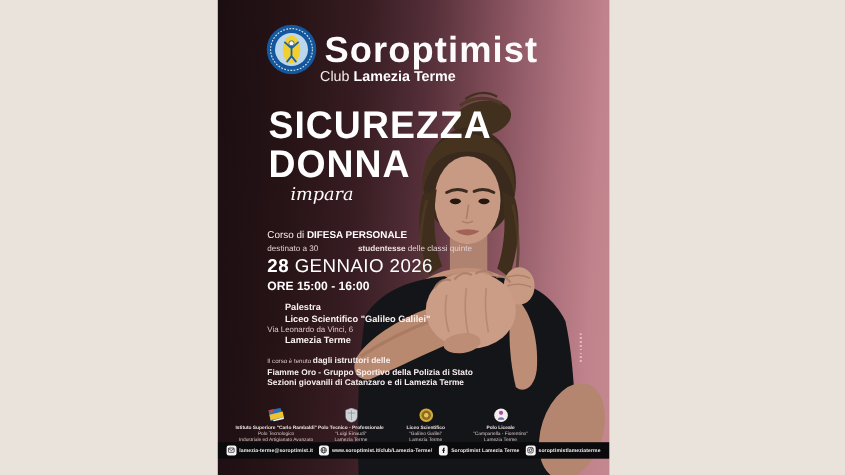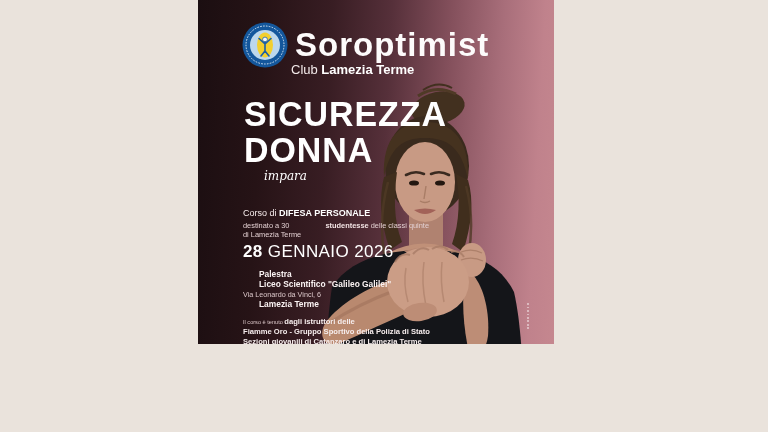--- a/index.html
+++ b/index.html
@@ -1,27 +1,27 @@
 <!DOCTYPE html>
 <html><head>
 <meta charset="utf-8">
 <style>
   html,body{margin:0;padding:0;}
   body{width:768px;height:432px;overflow:hidden;font-family:"Liberation Sans",sans-serif;}
   .stage{position:relative;width:768px;height:432px;background:#EAE3DC;overflow:hidden;}
-  .poster{position:absolute;left:198px;top:0;width:356px;height:344px;overflow:hidden;
+  .poster{position:absolute;left:198px;top:0;width:356px;height:432px;overflow:hidden;
     background:linear-gradient(93deg,#1b0e11 0%,#261316 18%,#381d23 36%,#56303a 52%,#84505c 68%,#a86e7a 82%,#c0828c 93%,#c5878f 100%);}
   
   .logo{position:absolute;left:44px;top:22px;width:46px;height:46px;z-index:4;}
   .brand{position:absolute;left:97px;top:26px;font-size:33px;font-weight:bold;color:#fdfbfb;letter-spacing:1px;z-index:4;}
   .brand-sub{position:absolute;left:93px;top:62px;font-size:13px;color:#f3eaea;z-index:4;}
   .brand-sub b{color:#ffffff;}
   
   .title{position:absolute;left:46px;top:96px;color:#fff;font-weight:bold;font-size:35px;line-height:36px;letter-spacing:1px;transform:scaleX(.97);transform-origin:left top;z-index:4;}
-  .tagline{position:absolute;left:66px;top:166px;color:#fff;font-family:"DejaVu Serif",serif;font-style:italic;font-size:12px;line-height:21px;z-index:4;}
+  .tagline{position:absolute;left:66px;top:166px;color:#fff;font-family:"DejaVu Serif",serif;font-style:italic;font-size:16px;line-height:21px;z-index:4;}
   
   .info{position:absolute;left:45px;top:208px;z-index:4;color:#efdfe0;}
   .intro{font-size:9px;color:#f7ecec;margin-bottom:3px;}
   .intro b{color:#ffffff;margin-top:48px;}
   .desc{font-size:7.4px;line-height:9.4px;color:#e2cfd1;}
   .desc b{color:#f1e2e3;padding-left:34px;}
   .sched{margin-top:6px;font-size:7.4px;color:#e2cfd1;}
   .date{margin-top:2px;font-size:17px;color:#fff;letter-spacing:.4px;}
   .date b{font-weight:bold;}
   .time{margin-top:3px;font-size:11px;font-weight:bold;color:#fff;}
@@ -118,23 +118,23 @@
       <div>DONNA</div>
     </div>
     <div class="tagline">
       <div>impara</div>
     </div>
 
     <div class="info">
       <div class="intro"><span>Corso di </span><b>DIFESA PERSONALE</b></div>
       <div class="desc">
         <div><span>destinato a 30 </span><b>studentesse</b><span> delle classi quinte</span></div>
-        <div>di Lamezia Terme</div>
       </div>
       <div class="date"><b>28</b><span> GENNAIO 2026</span></div>
+      <div class="time">ORE 15:00 - 16:00</div>
 
       <div class="venue">
         <div class="vb">Palestra</div>
         <div class="vb">Liceo Scientifico "Galileo Galilei"</div>
         <div class="vr">Via Leonardo da Vinci, 6</div>
         <div class="vb">Lamezia Terme</div>
       </div>
 
       <div class="instr">
         <div><span class="tiny">Il corso è tenuto </span><span>dagli istruttori delle</span></div>

